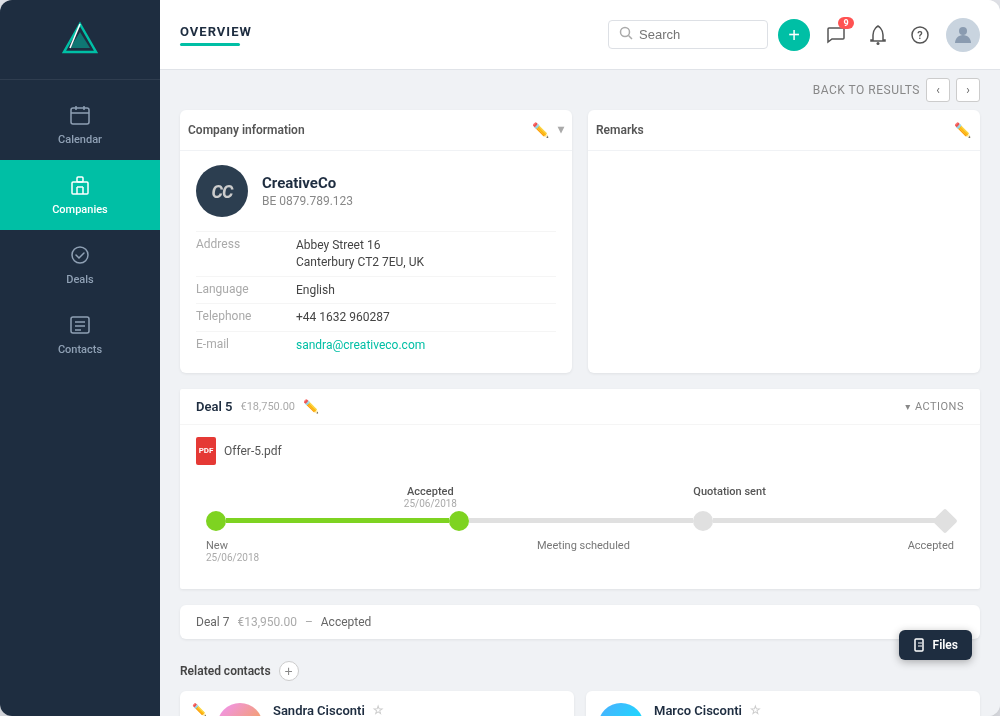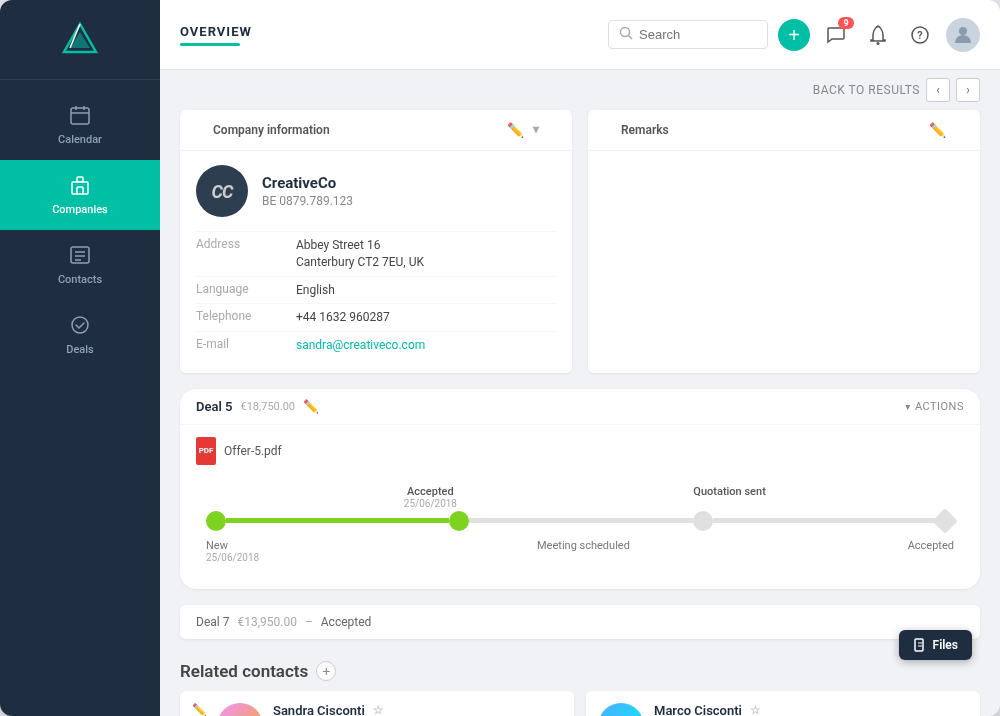--- a/index.html
+++ b/index.html
@@ -221,21 +221,21 @@
     .card {
       background: #fff;
       border-radius: 6px;
       overflow: hidden;
       box-shadow: 0 1px 3px rgba(0,0,0,0.07);
     }
     .card-header {
       display: flex;
       align-items: center;
       justify-content: space-between;
-      padding: 12px 33px;
+      padding: 12px 8px;
       border-bottom: 1px solid #f0f2f5;
       font-size: 12px;
       color: #555;
       font-weight: 600;
     }
     .card-header-actions {
       display: flex;
       gap: 8px;
       color: #aaa;
       font-size: 14px;
@@ -294,21 +294,21 @@
     
     .remarks-text {
       font-size: 12px;
       color: #555;
       line-height: 1.6;
       white-space: pre-line;
     }
     
     .deal-section {
       background: #fff;
-      border-radius: 16px;
+      border-radius: 2px;
       margin: 0 20px 16px;
       box-shadow: 0 1px 3px rgba(0,0,0,0.07);
       overflow: hidden;
     }
     .deal-header {
       display: flex;
       align-items: center;
       justify-content: space-between;
       padding: 10px 16px;
       border-bottom: 1px solid #f5f5f5;
@@ -376,21 +376,21 @@
       background: transparent;
       margin: 0 20px 16px;
     }
     .rc-header {
       display: flex;
       align-items: center;
       gap: 8px;
       padding: 6px 0 10px;
     }
     .rc-title {
-      font-size: 17px;
+      font-size: 12px;
       font-weight: 600;
       color: #444;
     }
     .add-contact-btn {
       width: 20px;
       height: 20px;
       border-radius: 50%;
       border: 1px solid #ccc;
       background: #fff;
       display: flex;
@@ -492,36 +492,36 @@
             <line x1="8" y1="13" x2="8" y2="20" stroke="#fff" stroke-width="1.5"></line>
             <line x1="14" y1="13" x2="14" y2="20" stroke="#fff" stroke-width="1.5"></line>
             <line x1="8" y1="13" x2="14" y2="13" stroke="#fff" stroke-width="1.5"></line>
           </svg>
         </span>
         <span class="nav-label">Companies</span>
       </div>
       <div class="nav-item">
         <span class="nav-icon">
           <svg width="22" height="22" viewBox="0 0 22 22" fill="none">
+            <circle cx="11" cy="11" r="8" stroke="#8fa0b4" stroke-width="1.5"></circle>
+            <polyline points="7,11 10,14 15,9" stroke="#8fa0b4" stroke-width="1.5" stroke-linecap="round"></polyline>
+          </svg>
+        </span>
+        <span class="nav-label">Deals</span>
+      </div>
+      <div class="nav-item">
+        <span class="nav-icon">
+          <svg width="22" height="22" viewBox="0 0 22 22" fill="none">
             <rect x="2" y="3" width="18" height="16" rx="2" stroke="#8fa0b4" stroke-width="1.5"></rect>
             <line x1="6" y1="8" x2="16" y2="8" stroke="#8fa0b4" stroke-width="1.5"></line>
             <line x1="6" y1="12" x2="16" y2="12" stroke="#8fa0b4" stroke-width="1.5"></line>
             <line x1="6" y1="16" x2="12" y2="16" stroke="#8fa0b4" stroke-width="1.5"></line>
           </svg>
         </span>
         <span class="nav-label">Contacts</span>
-      </div>
-      <div class="nav-item">
-        <span class="nav-icon">
-          <svg width="22" height="22" viewBox="0 0 22 22" fill="none">
-            <circle cx="11" cy="11" r="8" stroke="#8fa0b4" stroke-width="1.5"></circle>
-            <polyline points="7,11 10,14 15,9" stroke="#8fa0b4" stroke-width="1.5" stroke-linecap="round"></polyline>
-          </svg>
-        </span>
-        <span class="nav-label">Deals</span>
       </div>
     </nav>
   </div>
 
   <div class="main">
 
     <div class="header">
       <div class="header-title-area">
         <div class="page-title">OVERVIEW</div>
         <div class="title-underline"></div>

